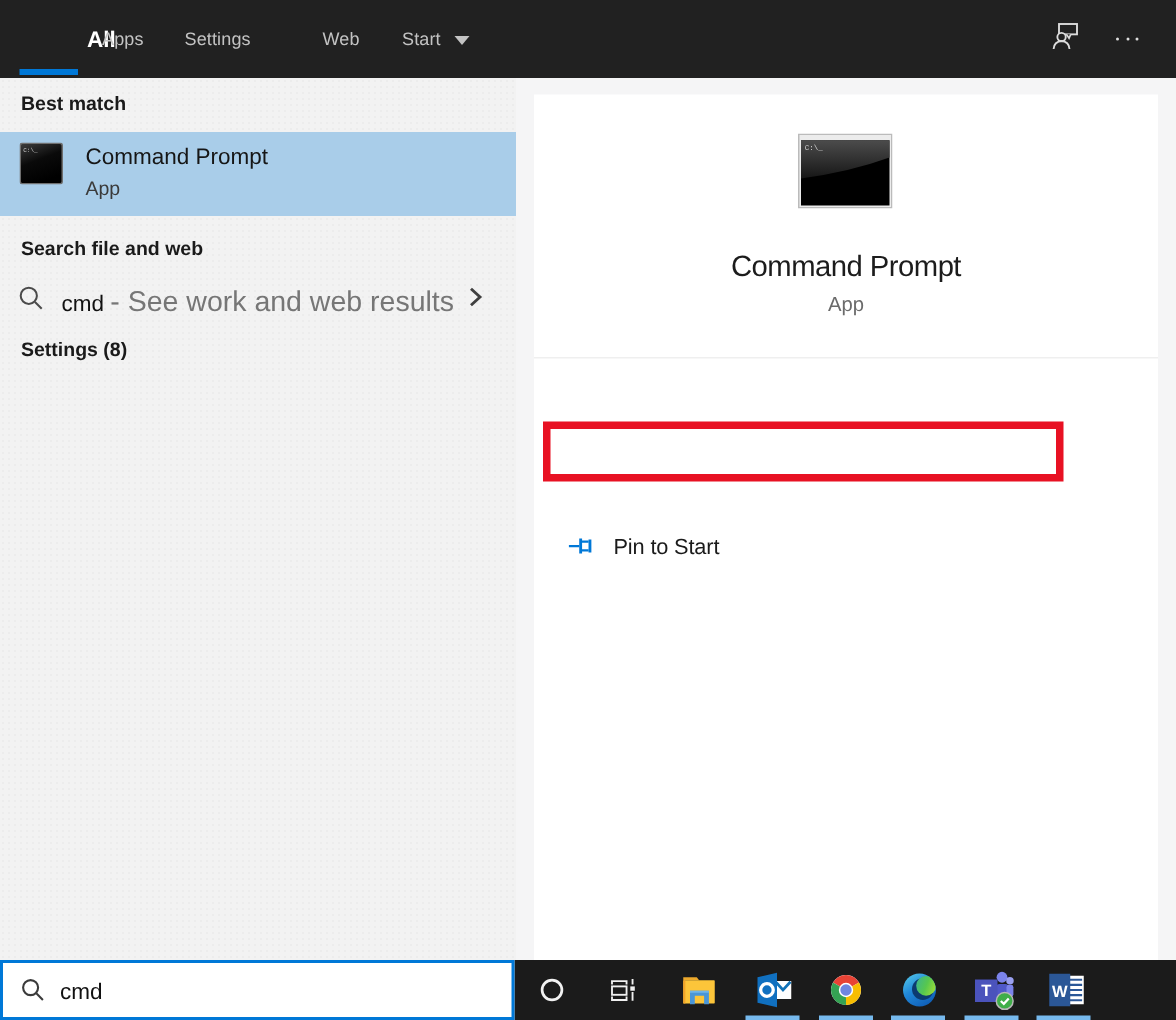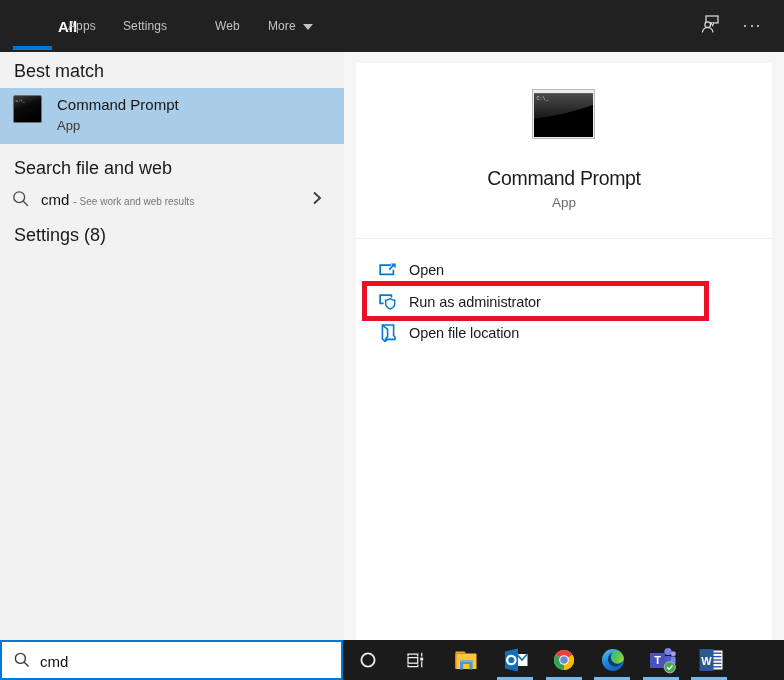--- a/index.html
+++ b/index.html
@@ -13,21 +13,21 @@
 #topbar .tab.g { font-size:12px; top:19px; letter-spacing:0.1px; }
 #topbar .tab.active { color:#fff; font-weight:bold; }
 #allline { position:absolute; left:13px; top:46px; width:39px; height:4px; background:#0078d7; }
 #moretri { position:absolute; left:303px; top:24px; width:0; height:0; border-left:5.5px solid transparent; border-right:5.5px solid transparent; border-top:6.5px solid #c3c3c3; }
 #dots3 { position:absolute; left:744px; top:25px; width:20px; height:3px; }
 #dots3 span { position:absolute; top:0; width:2px; height:2px; border-radius:50%; background:#dedede; }
 
 
 #leftpanel { position:absolute; left:0; top:52px; width:344px; height:588px; background:#f2f2f2;
   background-image:radial-gradient(#ececec 0.6px, transparent 0.75px); background-size:4px 4px; }
-.sechead { position:absolute; left:14px; font-size:18px; font-weight:normal; color:#1a1a1a; }
+.sechead { position:absolute; left:14px; font-size:13px; font-weight:bold; color:#1a1a1a; }
 #bestrow { position:absolute; left:0; top:36px; width:344px; height:56px; background:#a9cde9; }
 #bestrow .t1 { position:absolute; left:57px; top:8px; font-size:15px; color:#161616; }
 #bestrow .t2 { position:absolute; left:57px; top:30px; font-size:13px; color:#3a3a3a; }
 #cmdrow { position:absolute; left:0; top:136px; width:344px; height:32px; }
 #cmdrow .q { position:absolute; left:41px; top:3px; font-size:15px; color:#111; }
 #cmdrow .rest { color:#767676; }
 
 
 #rightbg { position:absolute; left:344px; top:52px; width:440px; height:588px; background:#f5f5f6; }
 #card { position:absolute; left:356px; top:63px; width:416px; height:577px; background:#fff; }
@@ -48,21 +48,21 @@
 </style>
 </head>
 <body>
 
 <div id="topbar">
   <span class="tab active" style="left:26px;margin-left:32px;">All</span>
   <div id="allline"></div>
   <span class="tab g" style="left:68px;">Apps</span>
   <span class="tab g" style="left:123px;">Settings</span>
   <span class="tab g" style="left:215px;">Web</span>
-  <span class="tab g" style="left:268px;">More</span>
+  <span class="tab g" style="left:268px;">Start</span>
   <div id="moretri"></div>
   <svg class="abs" style="left:699px;top:13px;" width="24" height="22" viewBox="0 0 24 22">
     <g fill="none" stroke="#dcdcdc" stroke-width="1.25">
       <rect x="7" y="3" width="12" height="6.9"></rect>
       <path d="M12,9.9 L13.7,12.5 L14.8,9.9" fill="#212121" stroke-width="1.1"></path>
       <circle cx="8.7" cy="11.7" r="2.8" fill="#212121"></circle>
       <path d="M3.4,19.6 a5.3,5.3 0 0 1 10.6,0" fill="none"></path>
     </g>
   </svg>
   <div id="dots3">
@@ -88,21 +88,21 @@
     </svg>
     <div class="t1">Command Prompt</div>
     <div class="t2">App</div>
   </div>
   <div class="sechead" style="top:106px;">Search file and web</div>
   <div id="cmdrow">
     <svg class="abs" style="left:12px;top:2px;" width="18" height="18" viewBox="0 0 18 18">
       <circle cx="7.2" cy="7.2" r="5.4" fill="none" stroke="#4a4a4a" stroke-width="1.35"></circle>
       <line x1="11.3" y1="11.3" x2="15.8" y2="15.8" stroke="#4a4a4a" stroke-width="1.35"></line>
     </svg>
-    <div class="q">cmd <span class="rest" style="font-size:10px;">- See work and web results</span></div>
+    <div class="q">cmd <span class="rest" style="font-size:19px;">- See work and web results</span></div>
     <svg class="abs" style="left:311px;top:3px;" width="12" height="14" viewBox="0 0 12 14">
       <path d="M3,1.5 L9,7 L3,12.5" fill="none" stroke="#3f3f3f" stroke-width="1.9"></path>
     </svg>
   </div>
   <div class="sechead" style="top:172.5px;">Settings (8)</div>
 </div>
 
 <div id="rightbg"></div>
 <div id="card">
   <svg class="abs" style="left:176px;top:26px;" width="63" height="50" viewBox="0 0 63 50">
@@ -114,42 +114,30 @@
     </defs>
     <rect x="0.5" y="0.5" width="62" height="49" fill="#ececec" stroke="#bbb" stroke-width="1"></rect>
     <rect x="2" y="4.5" width="59" height="43.5" fill="#000"></rect>
     <path d="M2,4.5 h59 v11.5 q-26,9.5 -59,14 z" fill="url(#cg2)"></path>
     <text x="4.5" y="11" font-size="5" fill="#d5d5d5" font-family="Liberation Mono, monospace">C:\_</text>
   </svg>
   <div class="title">Command Prompt</div>
   <div class="sub">App</div>
   <div class="sep"></div>
 
-  <div class="arow" style="top:191px;">
-    <svg class="ic" style="top:9px;" width="18" height="18" viewBox="0 0 18 18">
-      <path d="M12.2,2.2 H1.2 V11.4 H14.4 V6.8" fill="none" stroke="#0078d7" stroke-width="1.7"></path>
-      <line x1="10.2" y1="6.6" x2="15.6" y2="1.2" stroke="#0078d7" stroke-width="1.7"></line>
-      <path d="M11.8,0.4 H16.6 V5.2 Z" fill="#0078d7"></path>
-    </svg>
-    <div class="tx">Open</div>
-  </div>
-  <div class="arow" style="top:223px;">
-    <svg class="ic" width="18" height="18" viewBox="0 0 18 18">
-      <path d="M12.4,4.4 V2.1 H1.1 V10.4 H4.6" fill="none" stroke="#0078d7" stroke-width="1.7"></path>
-      <path d="M11.2,5.6 C12.4,6.8 13.9,7.3 15.7,7.2 V10.6 C15.7,13.3 13.9,15.1 11.2,16.1 C8.5,15.1 6.7,13.3 6.7,10.6 V7.2 C8.5,7.3 10,6.8 11.2,5.6 Z" fill="#fff" stroke="#fff" stroke-width="2.6"></path>
-      <path d="M11.2,5.6 C12.4,6.8 13.9,7.3 15.7,7.2 V10.6 C15.7,13.3 13.9,15.1 11.2,16.1 C8.5,15.1 6.7,13.3 6.7,10.6 V7.2 C8.5,7.3 10,6.8 11.2,5.6 Z" fill="#fff" stroke="#0078d7" stroke-width="1.4"></path>
-    </svg>
-    <div class="tx">Run as administrator</div>
-  </div>
-  <div class="arow" style="top:254px;">
-    <svg class="ic" width="18" height="18" viewBox="0 0 18 18">
-      <path d="M3.4,1 H14.6 V11.6 L16,13 V15.4 H8.2 L6,17.4 L3.4,15 Z" fill="none" stroke="#0078d7" stroke-width="1.6"></path>
-      <path d="M3.4,1 L8.6,5.4 V12.6 L6,15.8" fill="none" stroke="#0078d7" stroke-width="1.6"></path>
-    </svg>
-    <div class="tx">Open file location</div>
+  <div class="arow" style="top:286px;">
+    <svg class="ic" width="19" height="16" viewBox="0 0 19 16">
+      <line x1="0.2" y1="8" x2="7.2" y2="8" stroke="#0078d7" stroke-width="1.5"></line>
+      <g stroke="#0078d7" fill="none">
+        <path d="M8.1,3 V13" stroke-width="1.9"></path>
+        <path d="M9,5.1 H13.4 M9,10.9 H13.4" stroke-width="1.4"></path>
+        <path d="M14.3,3.6 V12.4" stroke-width="1.9"></path>
+      </g>
+    </svg>
+    <div class="tx">Pin to Start</div>
   </div>
   <div id="redbox"></div>
 </div>
 
 <div id="taskbar">
   <svg class="tico" style="left:360px;top:12px;" width="16" height="16" viewBox="0 0 16 16">
     <circle cx="8" cy="8" r="6.6" fill="none" stroke="#f2f2f2" stroke-width="1.8"></circle>
   </svg>
   <svg class="tico" style="left:407px;top:11.5px;" width="17" height="17" viewBox="0 0 17 17">
     <g stroke="#f0f0f0" stroke-width="1.25" fill="none">

